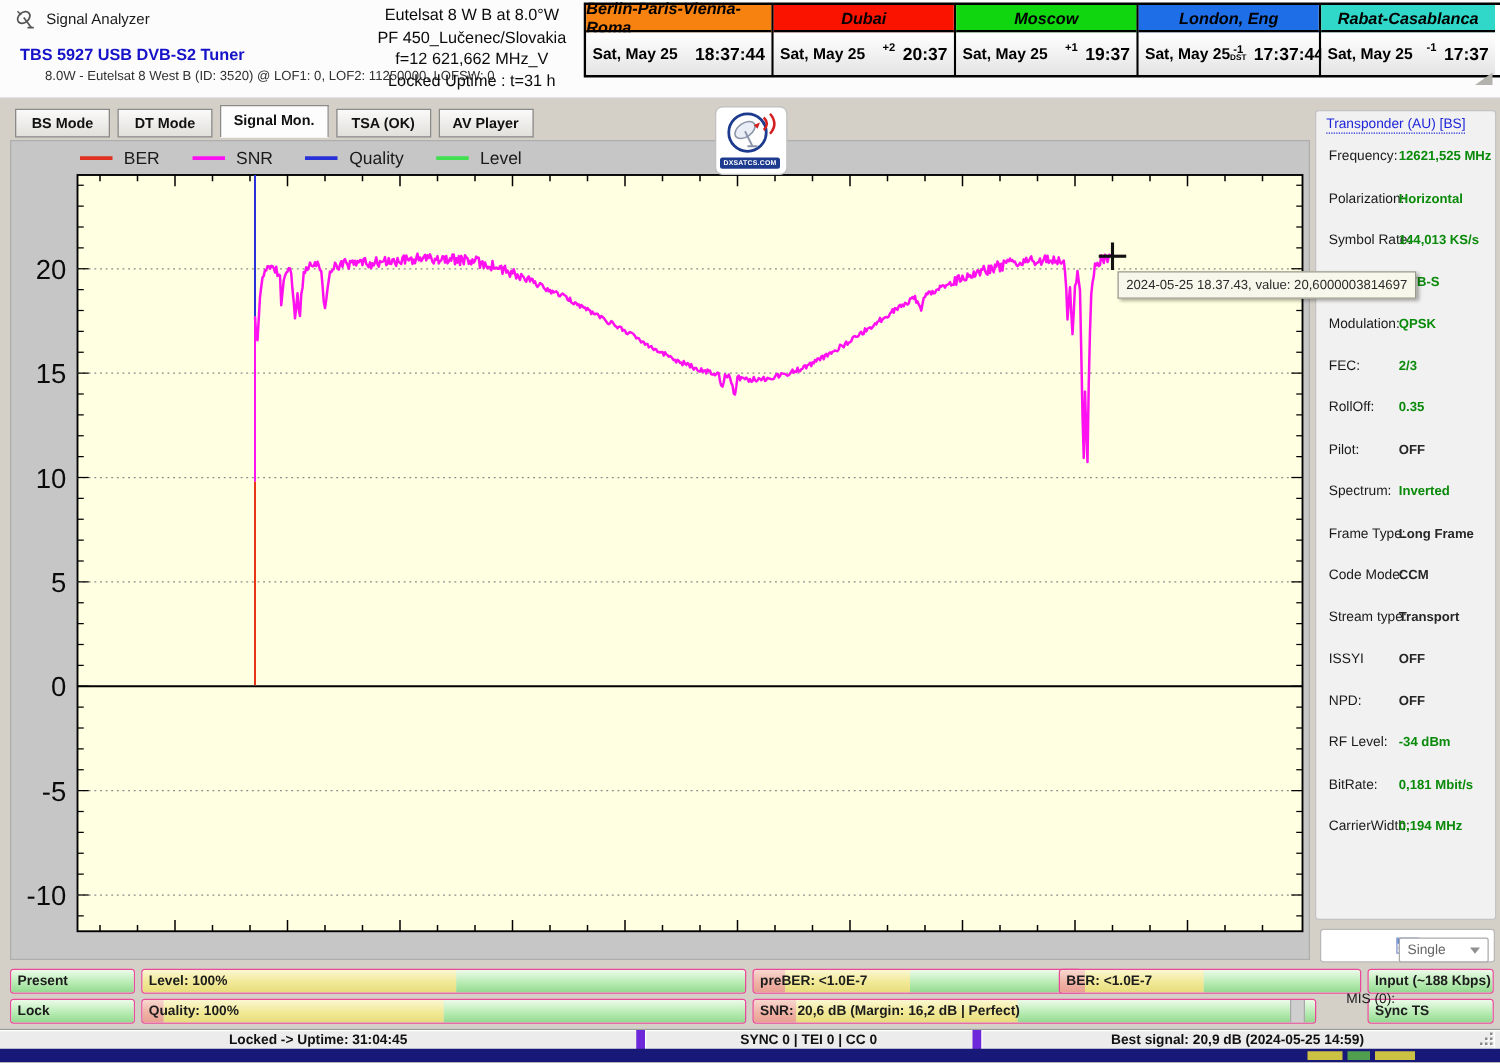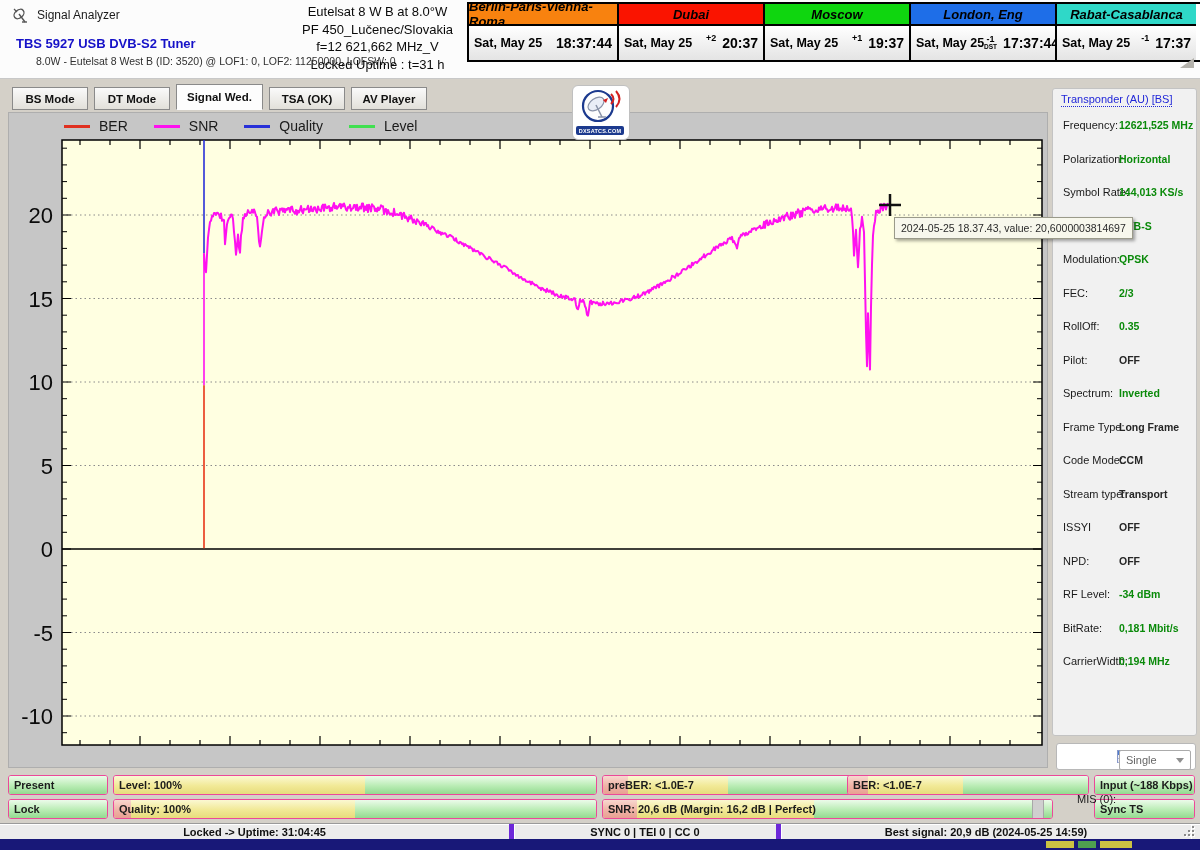--- a/index.html
+++ b/index.html
@@ -66,21 +66,21 @@
   .sbar .seg{position:absolute;top:0;height:100%;}
   .seg-green{background:linear-gradient(180deg,#ecfbea 0%,#b9ecb4 55%,#93da90 100%);}
   .seg-yellow{background:linear-gradient(180deg,#fbf8d2 0%,#f1e996 55%,#e7dc7c 100%);}
   .seg-pink{background:linear-gradient(180deg,#f8d8cf 0%,#efb3a6 55%,#e8a092 100%);}
   .seg-marker{background:#cfcfcf;border-left:1px solid #a8a8a8;border-right:1px solid #a8a8a8;}
   .sbar .lbl{position:absolute;left:5px;top:0;height:100%;display:flex;align-items:center;
              font-size:11px;font-weight:bold;color:#1c1c1c;white-space:nowrap;}
   #statusbar{left:0;top:823px;width:1200px;height:16px;background:#ececec;border-top:1px solid #9a9a9a;
              box-shadow:inset 0 1px 0 #ffffff;display:flex;}
   .sb-cell{display:flex;align-items:center;justify-content:center;font-size:11px;font-weight:600;color:#111;
-           border-right:5px solid #6d28d9;box-shadow:1px 0 0 #fff;}
+           border-right:7px solid #6d28d9;box-shadow:1px 0 0 #fff;}
   #navy{left:0;top:839px;width:1200px;height:11px;background:#181878;}
   .speck{position:absolute;top:841px;height:7px;}
   #grip{left:1182px;top:826px;width:14px;height:12px;}
   .dot{position:absolute;width:2px;height:2px;background:#8a8a8a;box-shadow:1px 1px 0 #fff;}
 </style>
 </head>
 <body>
 
 <div class="abs" id="header"></div>
 
@@ -147,21 +147,21 @@
         <span class="clock-off">-1</span>
         <span class="clock-time">17:37</span>
       </div>
     </div>
   </div>
 <div class="abs" id="clock-grip"></div>
 
 <div class="abs" id="tabs">
     <div class="tab">BS Mode</div>
     <div class="tab">DT Mode</div>
-    <div class="tab active">Signal Wed.</div>
+    <div class="tab active">Signal Mon.</div>
     <div class="tab">TSA (OK)</div>
     <div class="tab">AV Player</div>
   </div>
 
 <div class="abs" id="chartbox"></div>
 <div class="abs" id="legend">
     <div class="leg-item">
       <span class="leg-line" style="background: rgb(224, 48, 32);"></span>
       <span class="leg-label">BER</span>
     </div>

